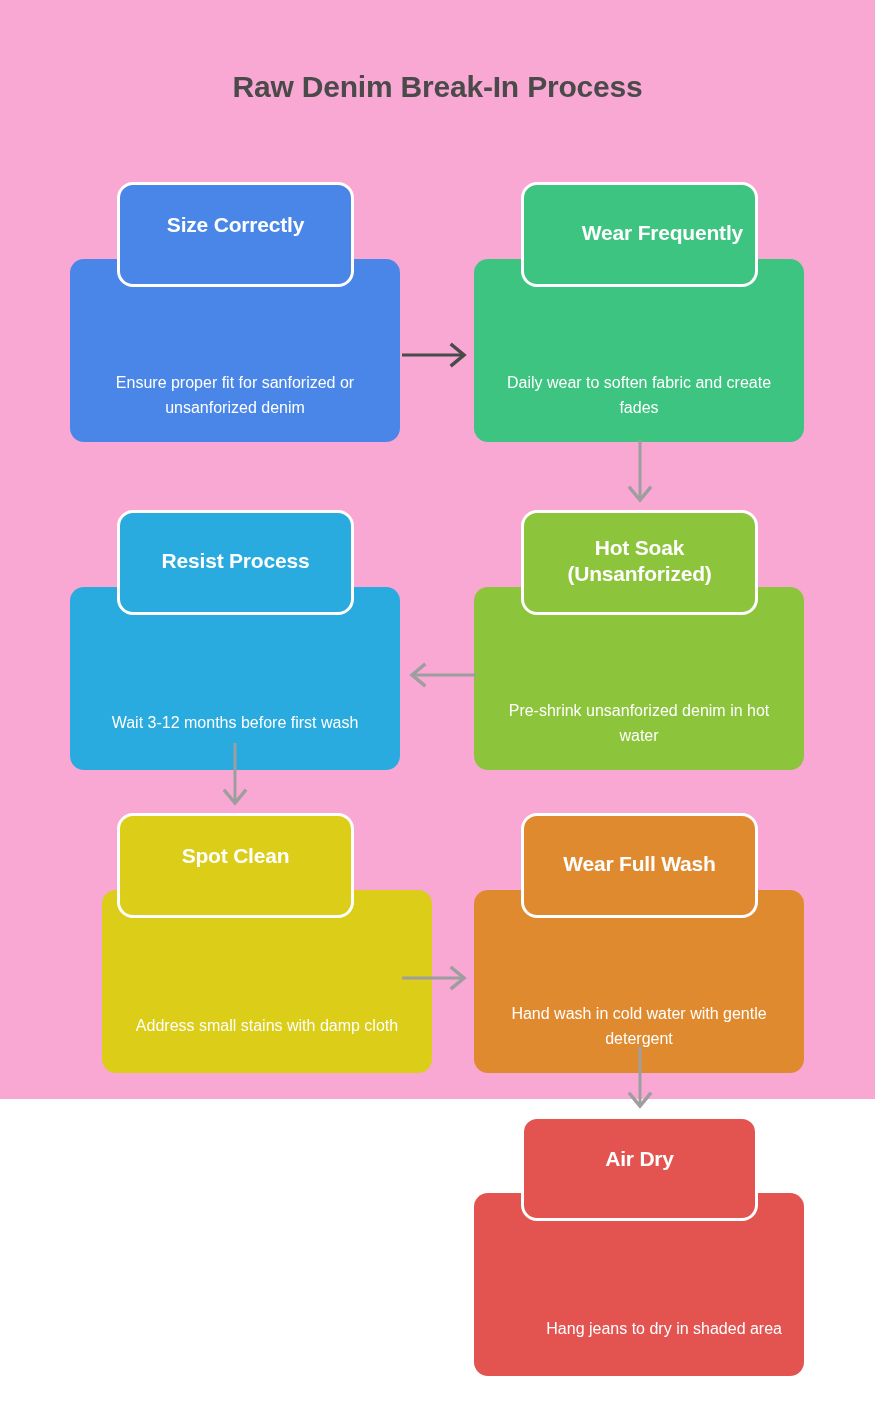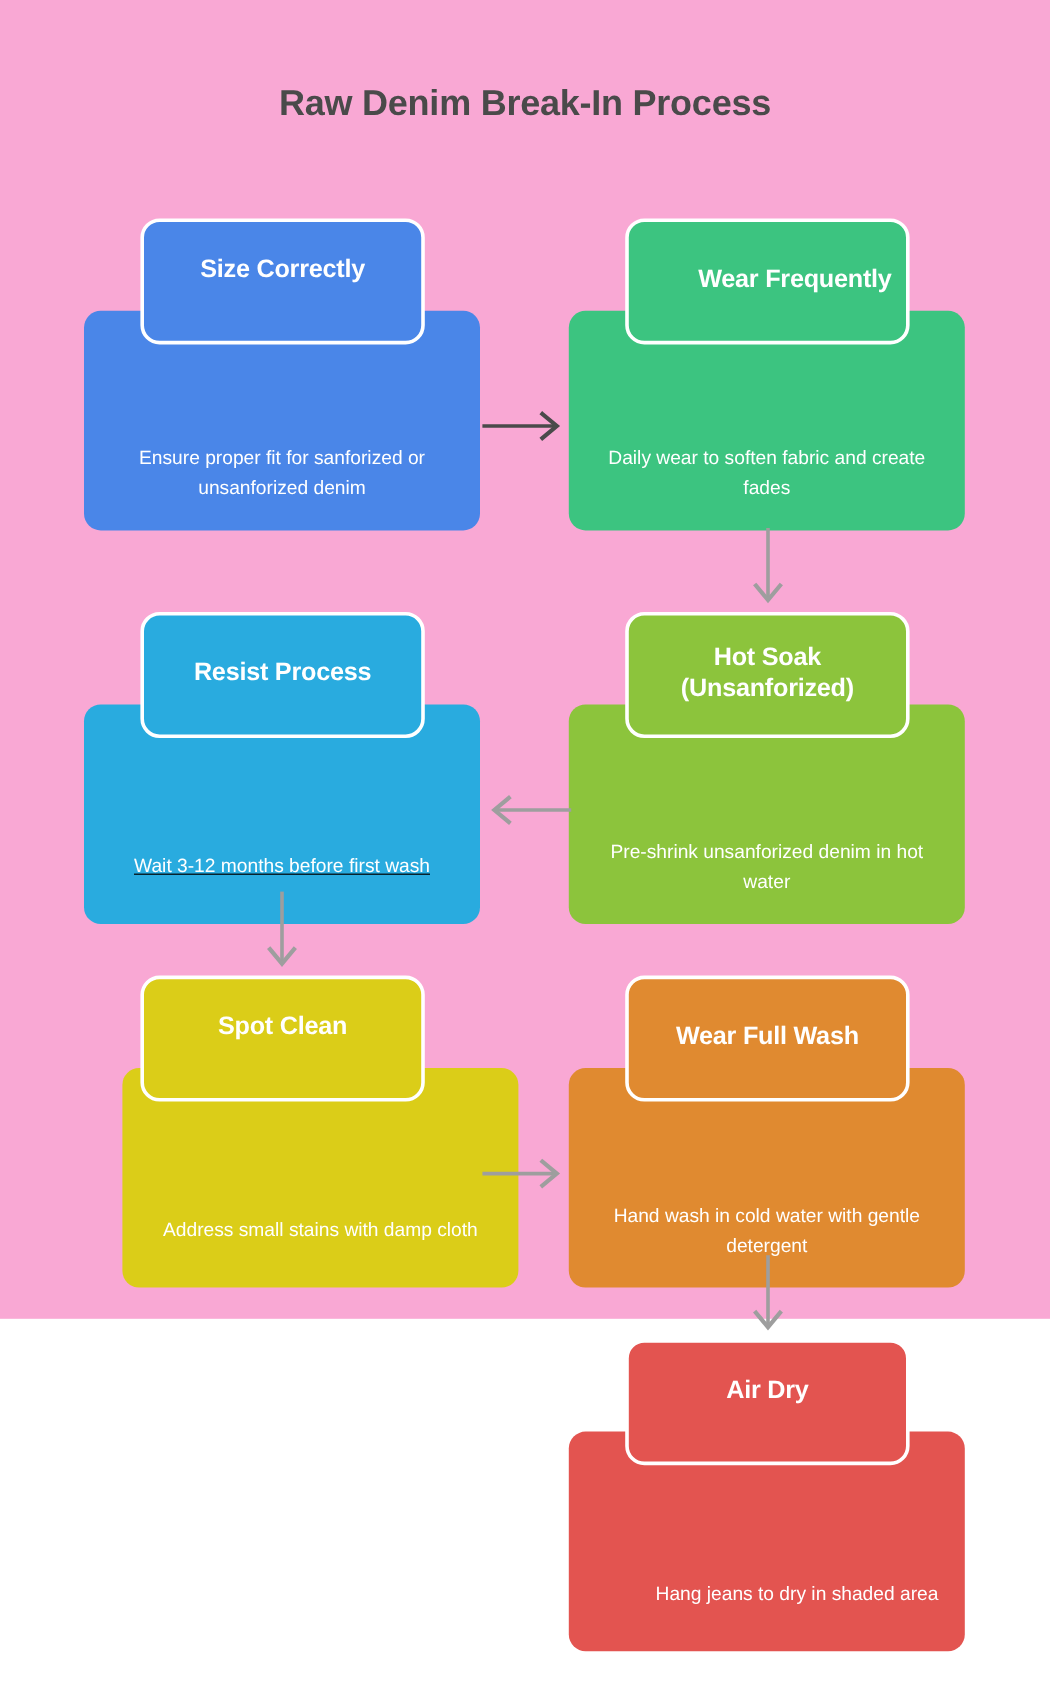--- a/index.html
+++ b/index.html
@@ -111,21 +111,21 @@
   <div class="node" style="left:474px; top:182px;">
     <div class="node-body" style="background:#3cc480;">
       <div class="node-desc">Daily wear to soften fabric and create fades</div>
     </div>
     <div class="node-header two-line" style="background:#3cc480;justify-content:flex-end;">
       <div class="node-title">Wear Frequently</div>
     </div>
   </div>
 
   <div class="node" style="left:70px; top:510px;">
-    <div class="node-body" style="background:#29abdf;text-decoration:underline;">
+    <div class="node-body" style="background:#29abdf;">
       <div class="node-desc">Wait 3-12 months before first wash</div>
     </div>
     <div class="node-header two-line" style="background:#29abdf;">
       <div class="node-title">Resist Process</div>
     </div>
   </div>
 
   <div class="node" style="left:474px; top:510px;">
     <div class="node-body" style="background:#8cc43c;">
       <div class="node-desc">Pre-shrink unsanforized denim in hot water</div>

